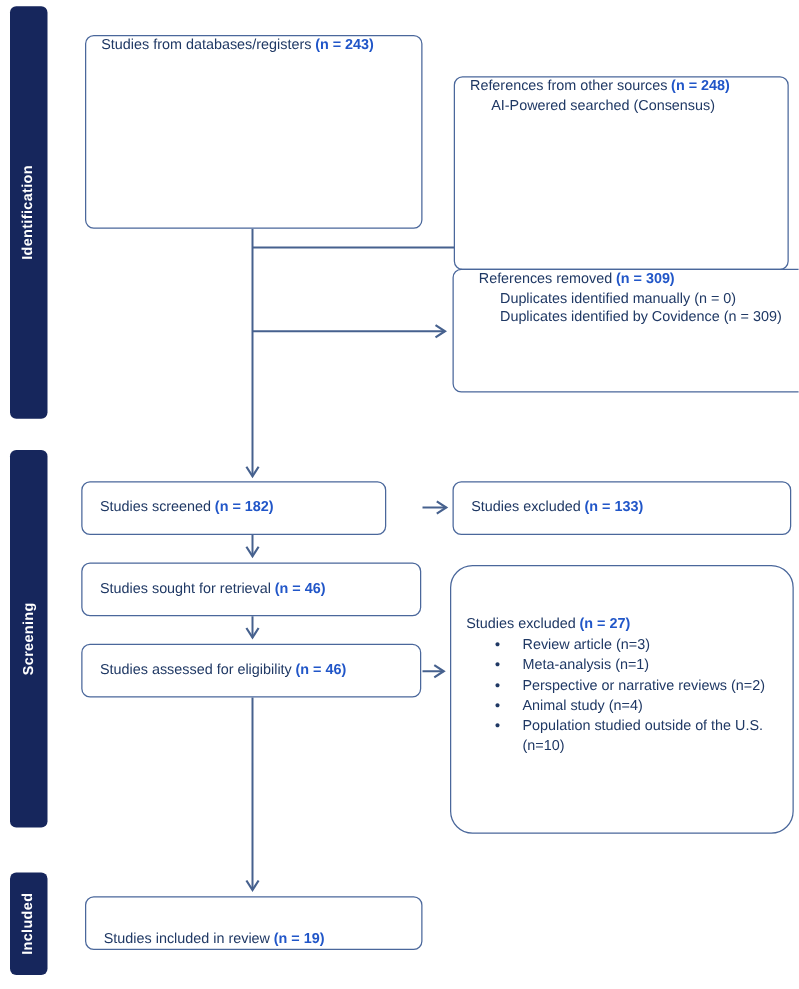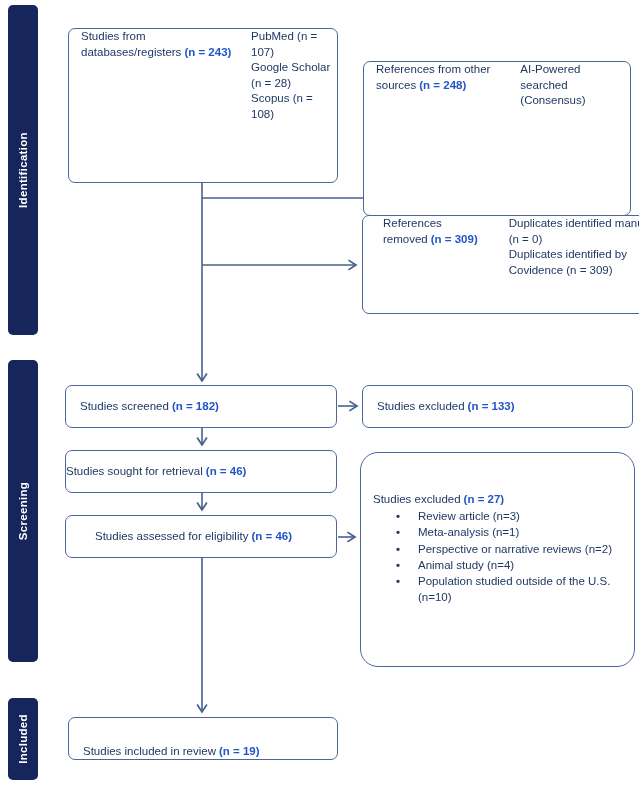--- a/index.html
+++ b/index.html
@@ -24,30 +24,30 @@
     transform:rotate(-90deg);
     white-space:nowrap;
     color:#ffffff;font-weight:bold;font-size:11.5px;letter-spacing:.3px;
   }
   
   .fbox{
     position:absolute;box-sizing:border-box;
     background:#ffffff;border:1.5px solid #4a679b;border-radius:7px;
     font-size:11.5px;line-height:15.5px;color:#1f3864;
   }
-  .centered{display:flex;flex-direction:row;}
+  .centered{display:flex;flex-direction:column;}
   .single{display:flex;flex-direction:row;align-items:center;}
   #box-databases{left:68px;top:28px;width:270px;height:155px;padding-left:12px;}
   #box-other-sources{left:363px;top:28px;width:268px;height:155px;padding-left:12px;margin-top:33px;}
   #box-references-removed{left:362px;top:215px;width:304px;height:99px;padding-left:20px;}
-  #box-screened{left:65px;top:385px;width:272px;height:43px;padding-left:14px;}
+  #box-screened{left:65px;top:385px;width:244px;height:43px;padding-left:14px;}
   #box-excluded-screening{left:362px;top:385px;width:271px;height:43px;padding-left:14px;}
-  #box-sought-retrieval{left:65px;top:450px;width:272px;height:43px;}
+  #box-sought-retrieval{left:65px;top:450px;width:272px;height:43px;padding-left:14px;}
   #box-excluded-eligibility{left:360px;top:452px;width:275px;height:215px;padding:38px 8px 0 12px;line-height:16.2px;border-radius:18px;}
-  #box-assessed-eligibility{left:65px;top:515px;width:272px;height:43px;padding-left:29px;}
+  #box-assessed-eligibility{left:65px;top:515px;width:272px;height:43px;padding-left:14px;}
   #box-included-review{left:68px;top:717px;width:270px;height:43px;padding-left:14px;align-items:flex-end;}
   .nval{font-weight:bold;color:#2156c8;margin-left:3px;}
   .sub-list{list-style:none;margin:0;padding:0 0 0 17px;}
   .bullet-list{list-style:none;margin:1px 0 0 0;padding:0 0 0 23px;}
   .bullet-list li{position:relative;padding-left:22px;}
   .bullet-list li::before{content:"\2022";position:absolute;left:0;top:0;font-weight:bold;}
   
   #flow-arrows{position:absolute;left:0;top:0;pointer-events:none;}
 </style>
 </head>
@@ -79,25 +79,20 @@
       <line x1="338" y1="406" x2="357" y2="406" marker-end="url(#ah)"></line>
       <line x1="202" y1="428" x2="202" y2="445" marker-end="url(#ah)"></line>
       <line x1="202" y1="493" x2="202" y2="510" marker-end="url(#ah)"></line>
       <line x1="338" y1="537" x2="355" y2="537" marker-end="url(#ah)"></line>
       <line x1="202" y1="558" x2="202" y2="712" marker-end="url(#ah)"></line>
     </g>
   </svg>
 
   <div class="fbox centered" id="box-databases">
     <div><span>Studies from databases/registers</span><span class="nval">(n = 243)</span></div>
-    <ul class="sub-list">
-      <li>PubMed (n = 107)</li>
-      <li>Google Scholar (n = 28)</li>
-      <li>Scopus (n = 108)</li>
-    </ul>
   </div>
 
   <div class="fbox centered" id="box-other-sources">
     <div><span>References from other sources</span><span class="nval">(n = 248)</span></div>
     <ul class="sub-list">
       <li>AI-Powered searched (Consensus)</li>
     </ul>
   </div>
 
   <div class="fbox centered" id="box-references-removed">

